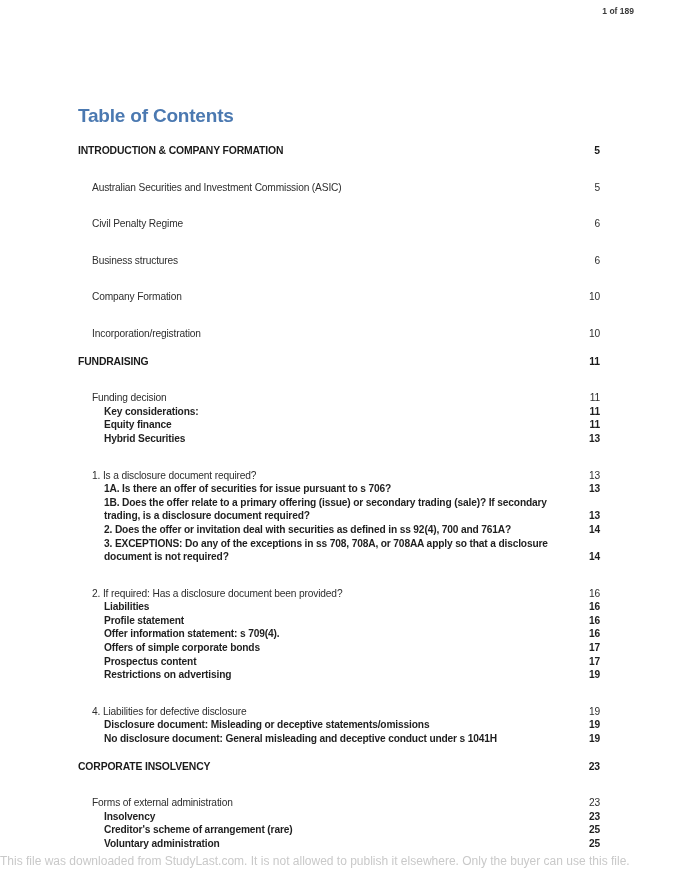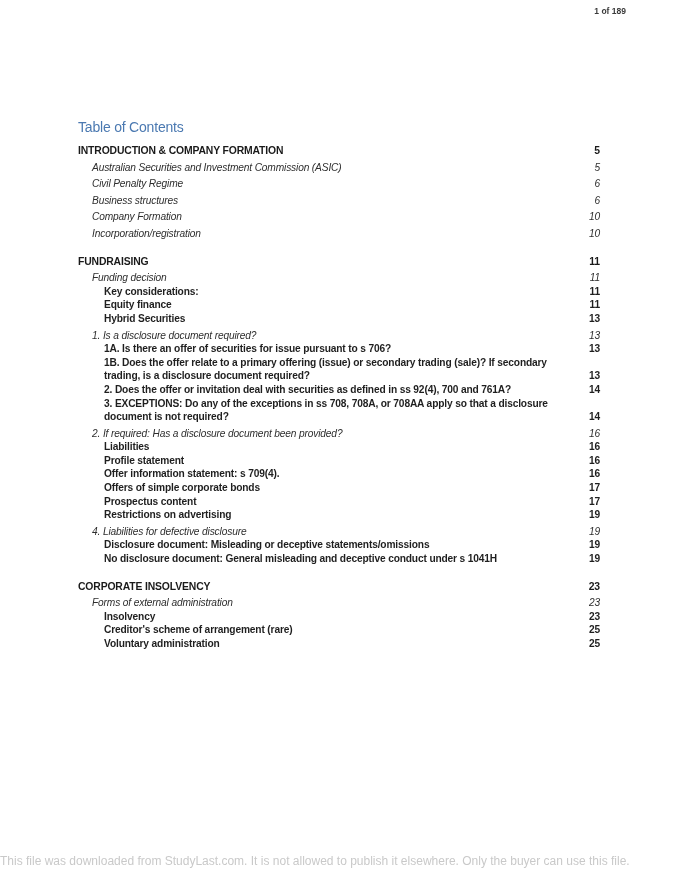--- a/index.html
+++ b/index.html
@@ -12,32 +12,32 @@
     width: 680px;
     height: 880px;
     background: #ffffff;
     font-family: "Liberation Sans", sans-serif;
     color: #262626;
     overflow: hidden;
   }
   .page-indicator {
     position: absolute;
     top: 6px;
-    right: 54px;
+    right: 46px;
     font-size: 8.5px;
     font-weight: 700;
     color: #3a3a3a;
     letter-spacing: 0;
   }
   .doc-title {
     position: absolute;
     left: 78px;
-    top: 119px;
-    font-size: 14px;
-    font-weight: 400;
+    top: 105px;
+    font-size: 19px;
+    font-weight: 700;
     color: var(--title-color, #4b79b1);
     letter-spacing: -0.2px;
   }
   .toc {
     position: absolute;
     left: 78px;
     top: 130px;
     width: 522px;
   }
   .toc-entry {
@@ -58,22 +58,21 @@
   }
   
   .e-h1 {
     margin-top: 14px;
     font-weight: 700;
     color: #1a1a1a;
     font-size: 10.4px;
   }
   
   .e-i1 {
-    margin-top: 3px;
-    font-style: italic;
+    margin-top: 23px;
     color: #2e2e2e;
     gap: 24px;
   }
   .e-i1 .lbl { padding-left: 14px; }
   
   .e-b2 {
     font-weight: 700;
     color: #1f1f1f;
   }
   .e-b2 .lbl { padding-left: 26px; }

